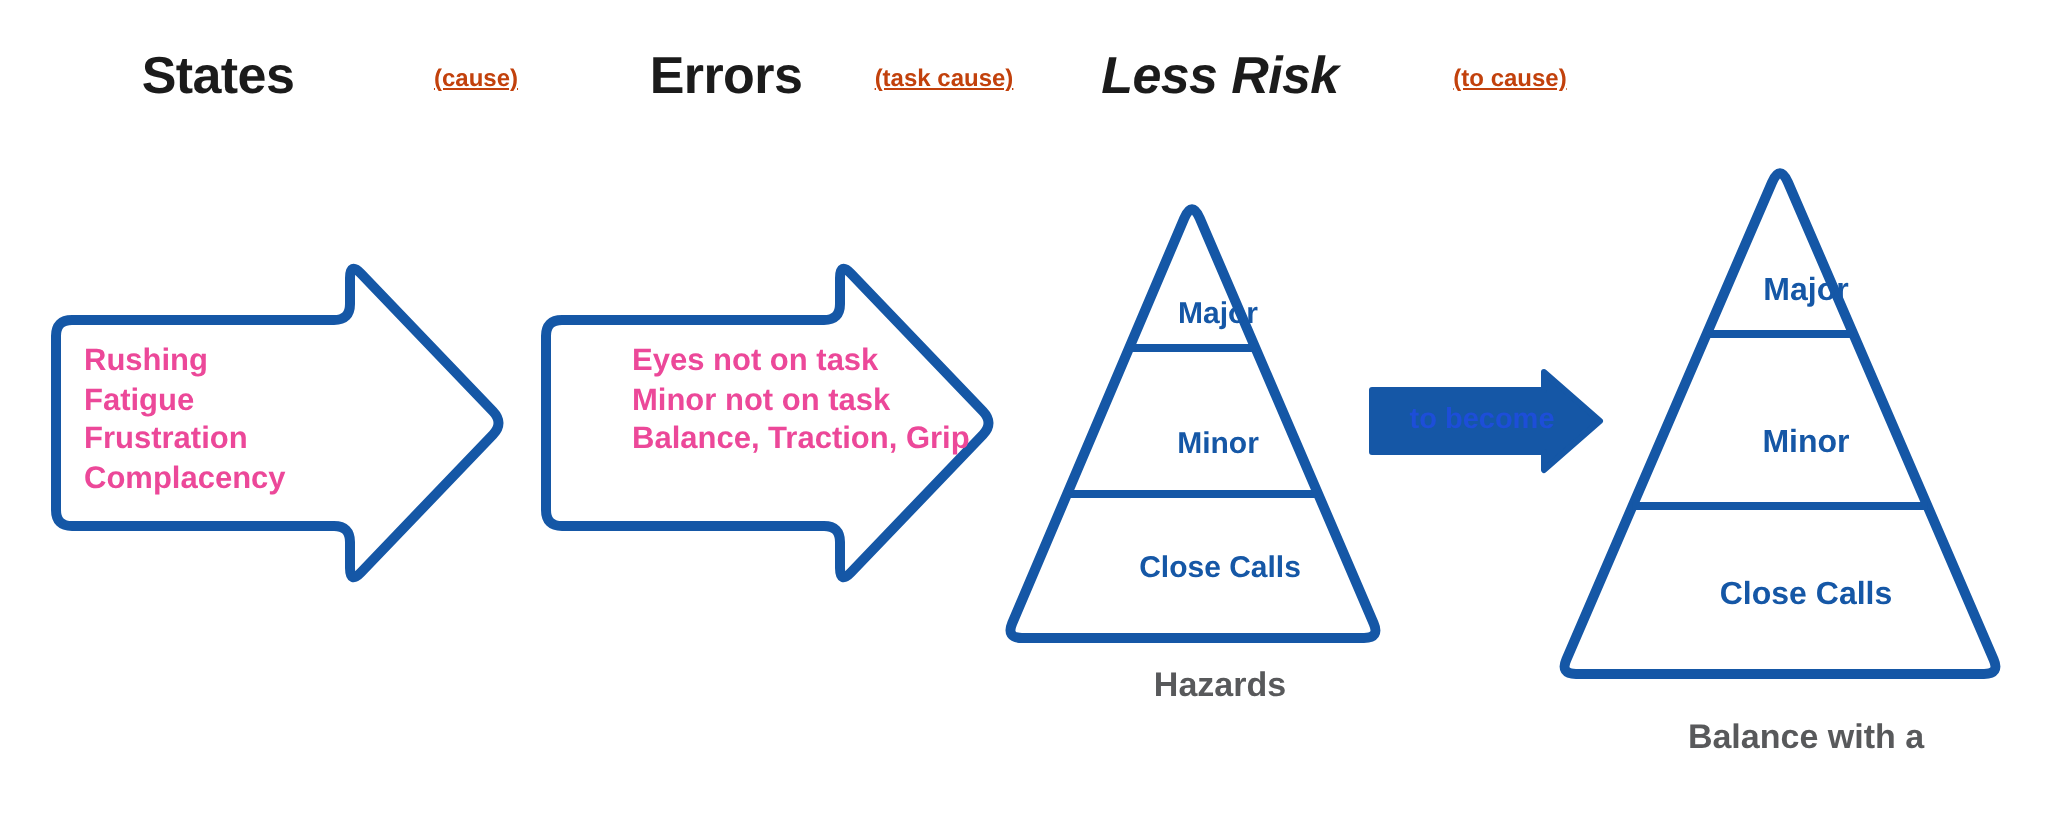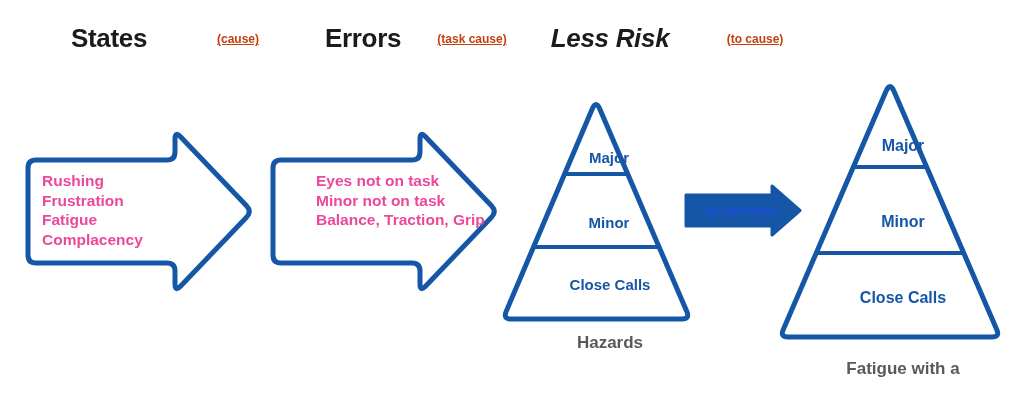--- a/index.html
+++ b/index.html
@@ -76,38 +76,38 @@
 
   <div class="center hdr-main" style="left:96px;top:38px;">States</div>
   <div class="center hdr-sub" style="left:225px;top:39px;">(cause)</div>
   <div class="center hdr-main" style="left:350px;top:38px;">Errors</div>
   <div class="center hdr-sub" style="left:459px;top:39px;">(task cause)</div>
   <div class="center hdr-main" style="left:597px;top:38px;font-style:italic;">Less Risk</div>
   <div class="center hdr-sub" style="left:742px;top:39px;">(to cause)</div>
 
   <div class="arrow-list" style="left:42px;top:171px;">
     <div>Rushing</div>
+    <div>Fatigue</div>
     <div>Frustration</div>
-    <div>Fatigue</div>
     <div>Complacency</div>
   </div>
 
   <div class="arrow-list" style="left:288px;top:171px;margin-left:28px;">
     <div>Eyes not on task</div>
     <div>Minor not on task</div>
     <div>Balance, Traction, Grip</div>
   </div>
 
   <div class="center pyr-label" style="left:596px;top:157px;">Major</div>
   <div class="center pyr-label" style="left:596px;top:222px;">Minor</div>
   <div class="center pyr-label" style="left:597px;top:284px;">Close Calls</div>
   <div class="center caption" style="left:597px;top:343px;">Hazards</div>
 
   <div class="center pyr-label-lg" style="left:890px;top:146px;">Major</div>
   <div class="center pyr-label-lg" style="left:890px;top:222px;">Minor</div>
   <div class="center pyr-label-lg" style="left:890px;top:298px;">Close Calls</div>
   <div class="center caption" style="left:890px;top:369px;">
-    <div>Fatigue with a</div>
+    <div>Balance with a</div>
   </div>
 
   <div class="center transition-label" style="left:728px;top:210px;">to become</div>
 
 </div>
 
 </body></html>

